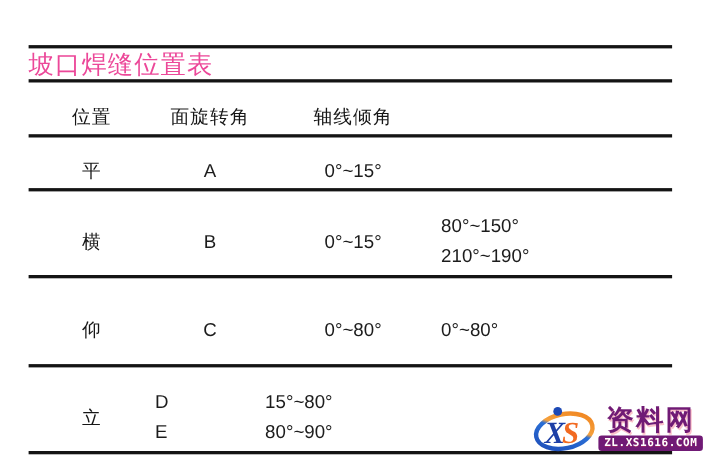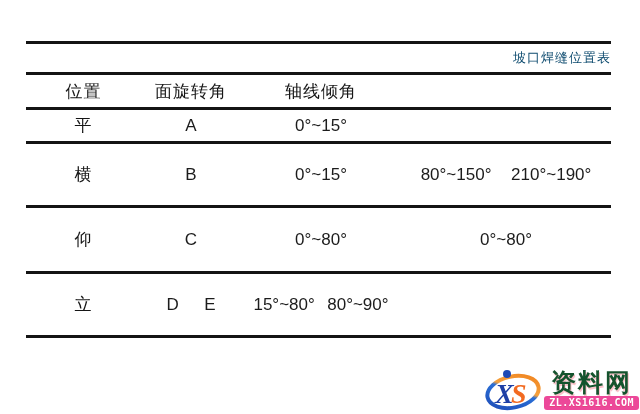--- a/index.html
+++ b/index.html
@@ -15,69 +15,70 @@
   
   .weld-table {
     position:absolute;
     left:26px; top:41px;
     width:585px;
     border-top:3px solid #141414;
   }
   .t-row { border-bottom:3px solid #141414; }
   .title-row {
     height:28px;
-    display:flex; align-items:center; justify-content:flex-end;
+    display:flex; align-items:center; justify-content:flex-start;
     font-family:"DejaVu Serif", serif;
-    font-size:13px; letter-spacing:1px; color:#0c4a6e;
+    font-size:23px; letter-spacing:1px; color:#ec4899;
   }
   .grid-row {
     display:grid;
     grid-template-columns:115px 100px 160px 1fr;
+    margin-top:15px;
   }
   .header-row { height:32px; }
   .h31 { height:31px; }
   .h61 { height:61px; }
   .h63 { height:63px; }
   .cell {
     display:flex; align-items:center; justify-content:center;
     overflow:hidden;
   }
   .zh {
     font-family:"DejaVu Serif", serif;
     font-size:17px; color:#161616; letter-spacing:1px;
   }
   .num {
     font-family:"Liberation Sans", sans-serif;
     font-size:17px; color:#1c1c1c;
   }
   .stack {
-    display:flex; flex-direction:row;
-    justify-content:space-evenly; align-items:center;
+    display:flex; flex-direction:column;
+    justify-content:space-evenly; align-items:flex-start;
     height:100%;
   }
 
   
   .watermark {
     position:absolute;
     right:1px; bottom:1px;
     display:flex; align-items:center;
   }
   .wm-right {
     margin-left:2px;
     display:flex; flex-direction:column; align-items:center;
   }
   .wm-name {
     font-size:25px; font-weight:bold;
-    color:#14532d; line-height:25px; letter-spacing:2px;
+    color:#701a75; line-height:25px; letter-spacing:2px;
     text-shadow:1px 2px 0 rgba(246,120,140,0.45);
     font-family:"Liberation Sans", sans-serif;
   }
   .wm-url {
     margin-top:1px;
-    background:#ec4899;
+    background:#701a75;
     color:#ffffff;
     font-family:"DejaVu Sans Mono", monospace;
     font-size:10px; font-weight:bold;
     padding:1px 5px 2px;
     border-radius:3px;
     letter-spacing:0.5px;
     text-shadow:0 1px 0 rgba(220,60,80,0.35);
   }
 </style>
 </head>

